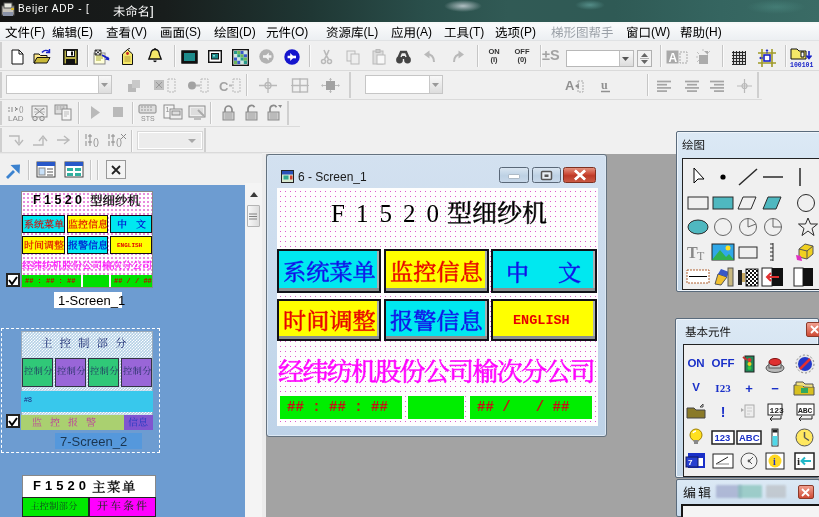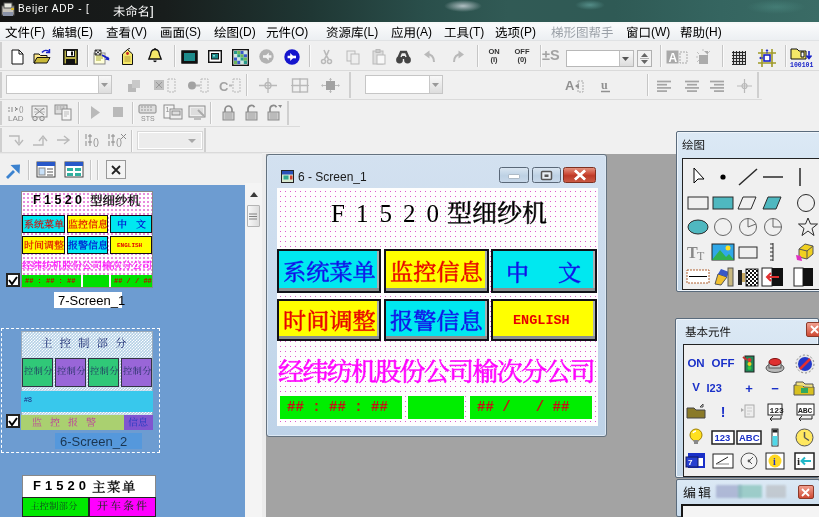--- a/index.html
+++ b/index.html
@@ -580,21 +580,21 @@
 <div style="position:absolute;left:22px;top:275px;width:59px;height:12px;background:#00e000;"></div>
 <div class="t" style="left:25px;top:277px;font-size:7px;font-weight:bold;color:#c00000;font-family:Liberation Mono">## : ## : ##</div>
 <div style="position:absolute;left:83px;top:275px;width:26px;height:12px;background:#00e000;"></div>
 <div style="position:absolute;left:111px;top:275px;width:41px;height:12px;background:#00e000;"></div>
 <div class="t" style="left:114px;top:277px;font-size:7px;font-weight:bold;color:#c00000;font-family:Liberation Mono">## /  / ##</div>
 <div style="position:absolute;left:6px;top:273px;width:14px;height:14px;background:#fff;border:2px solid #222;"></div>
 <svg style="position:absolute;left:8px;top:276px;" width="10" height="9" viewBox="0 0 10 9">
     <path d="M1 4l3 4 5-7" stroke="#000" stroke-width="2" fill="none"></path>
   </svg>
 <div style="position:absolute;left:54px;top:292px;width:68px;height:16px;background:#fff;"></div>
-<div class="t" style="left:58px;top:293px;font-size:13px;color:#000">7-Screen_1</div>
+<div class="t" style="left:58px;top:293px;font-size:13px;color:#000">1-Screen_1</div>
 <div style="position:absolute;left:1px;top:328px;width:159px;height:125px;border:1px dashed #fff;"></div>
 <div style="position:absolute;left:21px;top:331px;width:132px;height:99px;background-color:#b3cfe4;background-image:linear-gradient(45deg,#fbfdff 25%,transparent 25%,transparent 75%,#fbfdff 75%),linear-gradient(45deg,#fbfdff 25%,transparent 25%,transparent 75%,#fbfdff 75%);background-size:3px 3px;background-position:0 0,1.5px 1.5px;border:1px solid #99aabb;"></div>
 <div style="position:absolute;left:41px;top:337px;line-height:0"><svg style="width:85.5px;height:11.5px;" viewBox="0 0 743.5 100" fill="#16266e">
       <use href="#f4E3B" x="0"></use>
       <use href="#f63A7" x="160.9"></use>
       <use href="#f5236" x="321.7"></use>
       <use href="#f90E8" x="482.6"></use>
       <use href="#f5206" x="643.5"></use>
     </svg></div>
 <div style="position:absolute;left:22px;top:358px;width:31px;height:29px;background:#30c878;border:1px solid #334;"></div>
@@ -633,21 +633,21 @@
 <div style="position:absolute;left:124px;top:415px;width:29px;height:15px;background:#8055d0;"></div>
 <div style="position:absolute;left:128px;top:417px;line-height:0"><svg style="width:20.0px;height:10px;" viewBox="0 0 200.0 100" fill="#2038c0">
       <use href="#f4FE1" x="0"></use>
       <use href="#f606F" x="100.0"></use>
     </svg></div>
 <div style="position:absolute;left:6px;top:414px;width:14px;height:14px;background:#fff;border:2px solid #222;"></div>
 <svg style="position:absolute;left:8px;top:417px;" width="10" height="9" viewBox="0 0 10 9">
     <path d="M1 4l3 4 5-7" stroke="#000" stroke-width="2" fill="none"></path>
   </svg>
 <div style="position:absolute;left:55px;top:433px;width:87px;height:16px;background:#5598dc;"></div>
-<div class="t" style="left:60px;top:434px;font-size:13px;color:#1a3550">6-Screen_2</div>
+<div class="t" style="left:60px;top:434px;font-size:13px;color:#1a3550">7-Screen_2</div>
 <div style="position:absolute;left:22px;top:475px;width:134px;height:42px;background:#fff;border:1px solid #888;"></div>
 <div class="t" style="left:33px;top:478px;font-size:13px;font-weight:bold;color:#000;letter-spacing:4px">F1520</div>
 <div style="position:absolute;left:92px;top:479.5px;line-height:0"><svg style="width:43.5px;height:13.5px;" viewBox="0 0 322.2 100" fill="#000" stroke="#000" stroke-width="2.5">
       <use href="#f4E3B" x="0"></use>
       <use href="#f83DC" x="111.1"></use>
       <use href="#f5355" x="222.2"></use>
     </svg></div>
 <div style="position:absolute;left:22px;top:497px;width:67px;height:20px;background:#00e800;border:1px solid #222;"></div>
 <div style="position:absolute;left:30px;top:501px;line-height:0"><svg style="width:47.5px;height:9.5px;" viewBox="0 0 500.0 100" fill="#104020">
       <use href="#f4E3B" x="0"></use>
@@ -865,21 +865,21 @@
     <circle cx="8.5" cy="10" r="2" fill="#f0d020"></circle>
     <circle cx="8.5" cy="14" r="2" fill="#30c840"></circle>
     <path d="M2 3l4 3" stroke="#c03030" stroke-width="2"></path>
   </svg>
 <svg style="position:absolute;left:765px;top:355px;" width="20" height="18" viewBox="0 0 20 18">
     <ellipse cx="10" cy="13" rx="9" ry="4.5" fill="#b8b8b8" stroke="#555"></ellipse>
     <rect x="4" y="8" width="12" height="5" fill="#c8c8c8" stroke="#555"></rect>
     <ellipse cx="10" cy="7" rx="6" ry="3.5" fill="#e03030" stroke="#801010"></ellipse>
   </svg>
 <div class="t" style="left:690.25px;top:381.25px;font-size:11.5px;font-weight:bold;color:#1a30c8;font-family:Liberation Sans;width:11.5px;text-align:center">V</div>
-<div class="t" style="left:706.5px;top:381.5px;font-size:11px;font-weight:bold;color:#1a30c8;font-family:Liberation Sans, sans-serif;width:33px;text-align:left">I23</div>
+<div class="t" style="left:706.5px;top:381.5px;font-size:11px;font-weight:bold;color:#1a30c8;font-family:Liberation Serif, serif;width:33px;text-align:center">I23</div>
 <div class="t" style="left:742.5px;top:380.5px;font-size:13px;font-weight:bold;color:#1a30c8;font-family:Liberation Sans;width:13px;text-align:center">+</div>
 <div class="t" style="left:729.5px;top:380.5px;font-size:13px;font-weight:bold;color:#1a30c8;font-family:Liberation Sans;width:91px;text-align:center">−</div>
 <svg style="position:absolute;left:686px;top:403px;" width="20" height="17" viewBox="0 0 20 17">
     <path d="M1 15V5h7l2 2h9v8z" fill="#8a7a28" stroke="#444"></path>
     <path d="M14 4l3-3M17 1v3h-3" stroke="#444" fill="none"></path>
   </svg>
 <div class="t" style="left:716.0px;top:404.0px;font-size:14px;font-weight:bold;color:#1a30c8;font-family:Liberation Sans;width:14px;text-align:center">!</div>
 <svg style="position:absolute;left:740px;top:403px;" width="18" height="17" viewBox="0 0 18 17">
     <rect x="5" y="2" width="9" height="12" fill="#eee" stroke="#aaa"></rect>
     <path d="M7 5h5M7 8h5M7 11h3" stroke="#ccc"></path>

